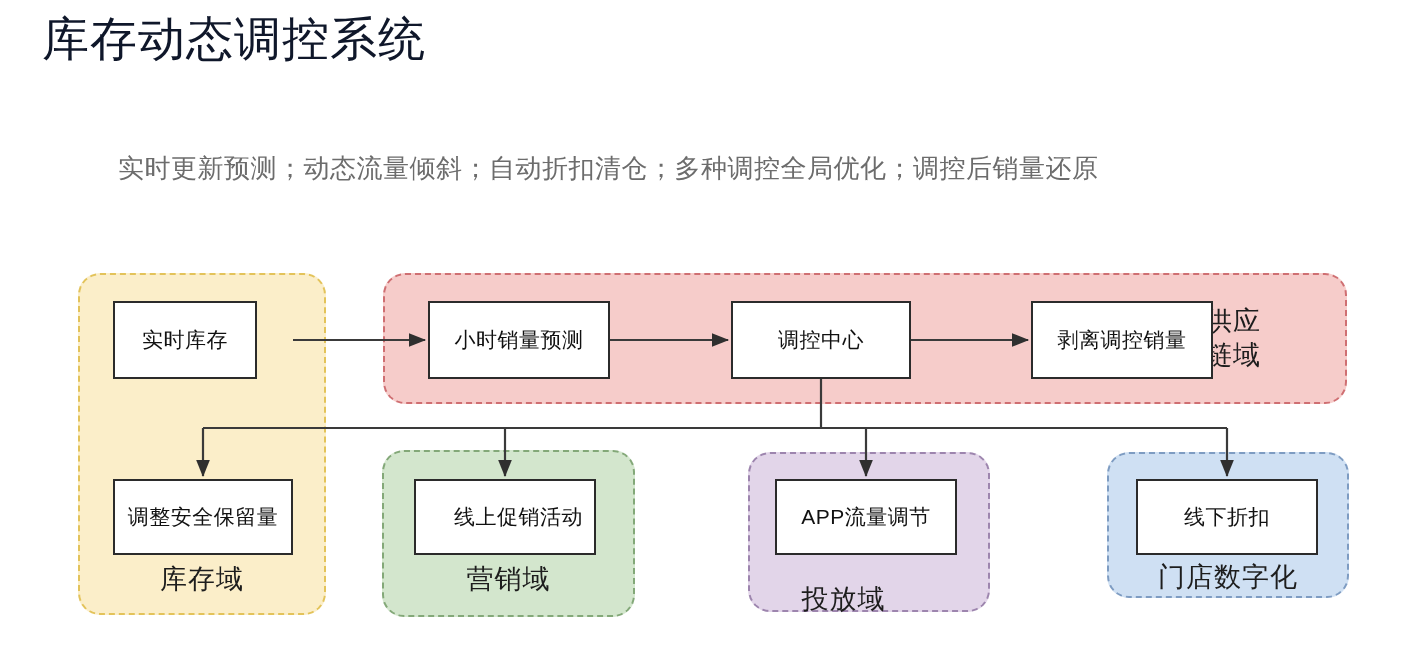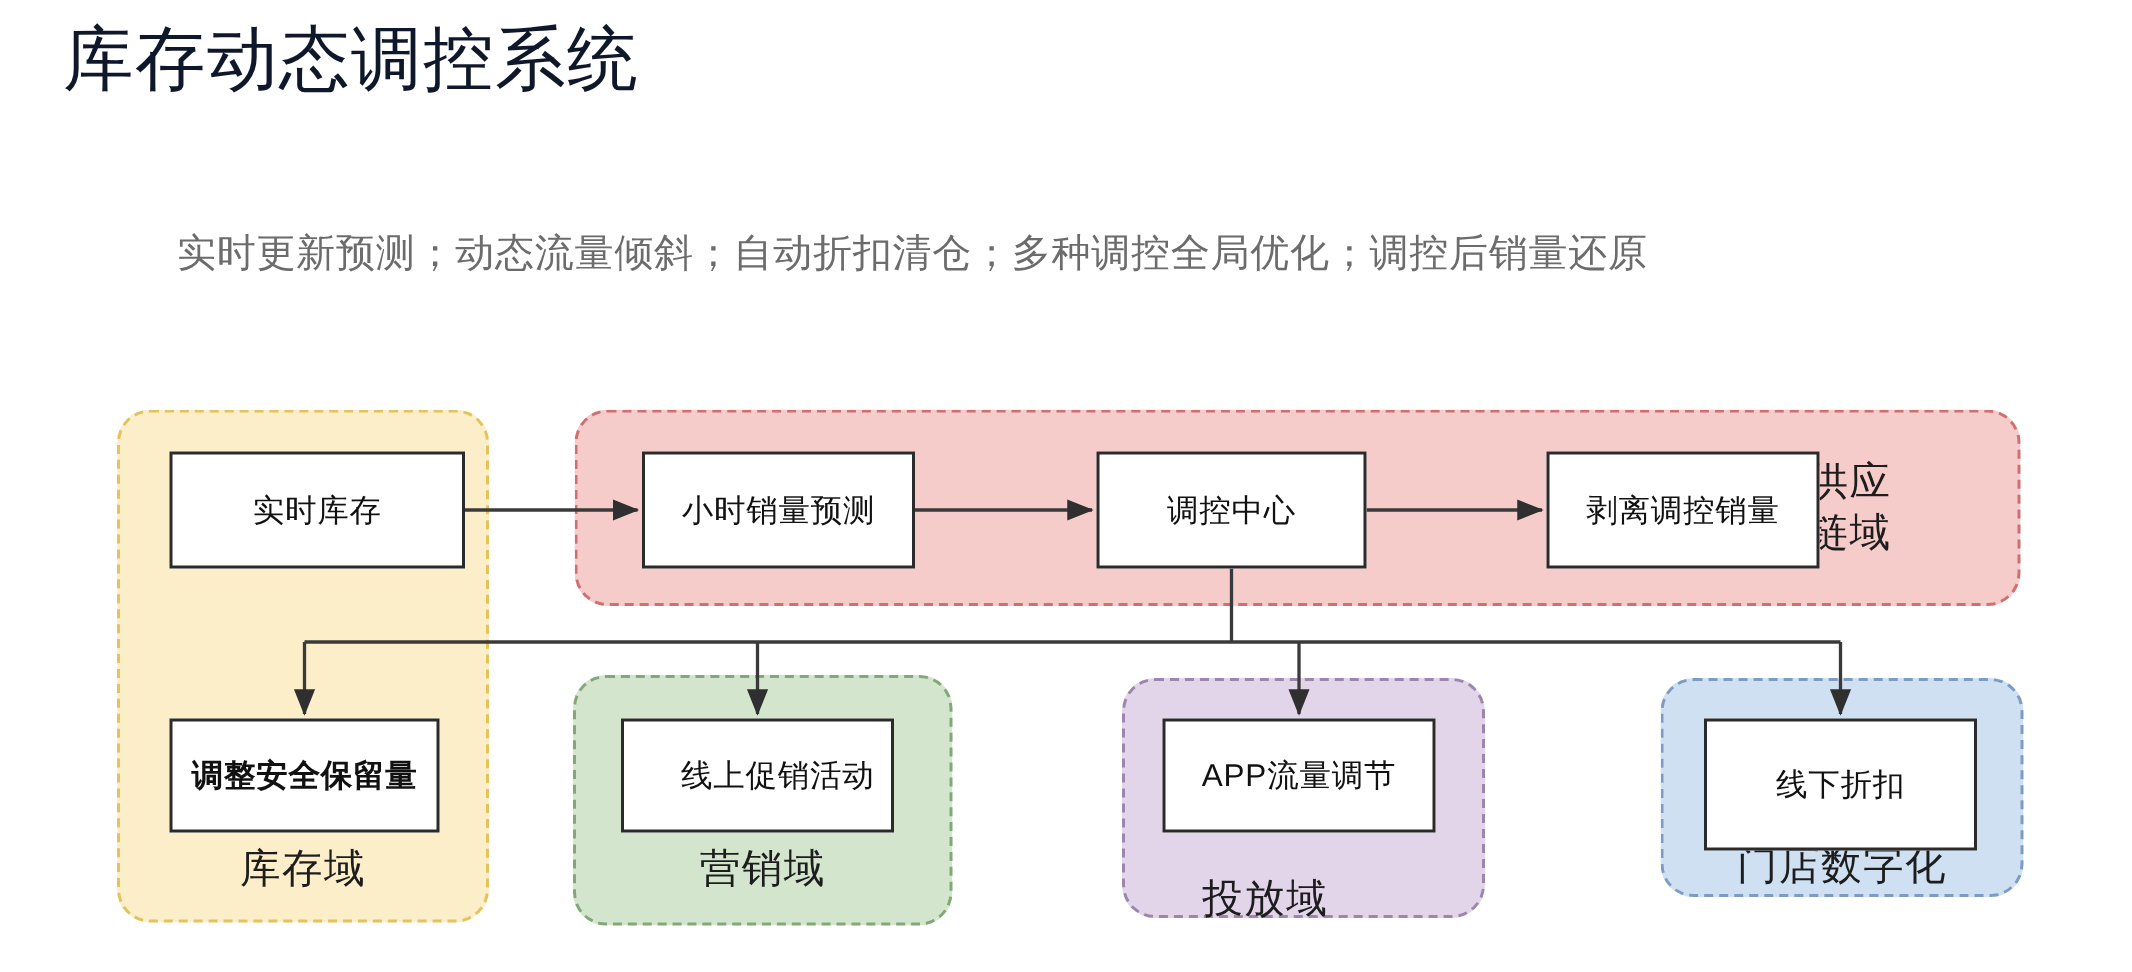--- a/index.html
+++ b/index.html
@@ -141,41 +141,41 @@
           <path d="M821,379 L821,428"></path>
           <path d="M203,428 L1227,428"></path>
           <path d="M203,428 L203,476" marker-end="url(#arrowhead)"></path>
           <path d="M505,428 L505,476" marker-end="url(#arrowhead)"></path>
           <path d="M866,428 L866,476" marker-end="url(#arrowhead)"></path>
           <path d="M1227,428 L1227,476" marker-end="url(#arrowhead)"></path>
         </g>
     </svg>
 
     <div id="nodes-layer">
-        <div class="node" style="left: 113px; top: 301px; width: 197px; height: 78px; text-align: center;">
+        <div class="node" style="left: 113px; top: 301px; width: 144px; height: 78px; text-align: center;">
           <span>实时库存</span>
         </div>
         <div class="node" style="left: 428px; top: 301px; width: 182px; height: 78px;">
           <span>小时销量预测</span>
         </div>
         <div class="node" style="left: 731px; top: 301px; width: 180px; height: 78px;">
           <span>调控中心</span>
         </div>
         <div class="node" style="left: 1031px; top: 301px; width: 182px; height: 78px;">
           <span>剥离调控销量</span>
         </div>
-        <div class="node" style="left: 113px; top: 479px; width: 180px; height: 76px; font-weight: bold;">
+        <div class="node" style="left: 113px; top: 479px; width: 180px; height: 76px;">
           <span>调整安全保留量</span>
         </div>
         <div class="node" style="left: 414px; top: 479px; width: 182px; height: 76px; padding-left: 27px;">
           <span>线上促销活动</span>
         </div>
         <div class="node" style="left: 775px; top: 479px; width: 182px; height: 76px;">
           <span>APP流量调节</span>
         </div>
-        <div class="node" style="left: 1136px; top: 479px; width: 182px; height: 88px;">
+        <div class="node" style="left: 1136px; top: 479px; width: 182px; height: 76px;">
           <span>线下折扣</span>
         </div>
       </div>
   </div>
 
 
 </div>
 
 </body></html>

